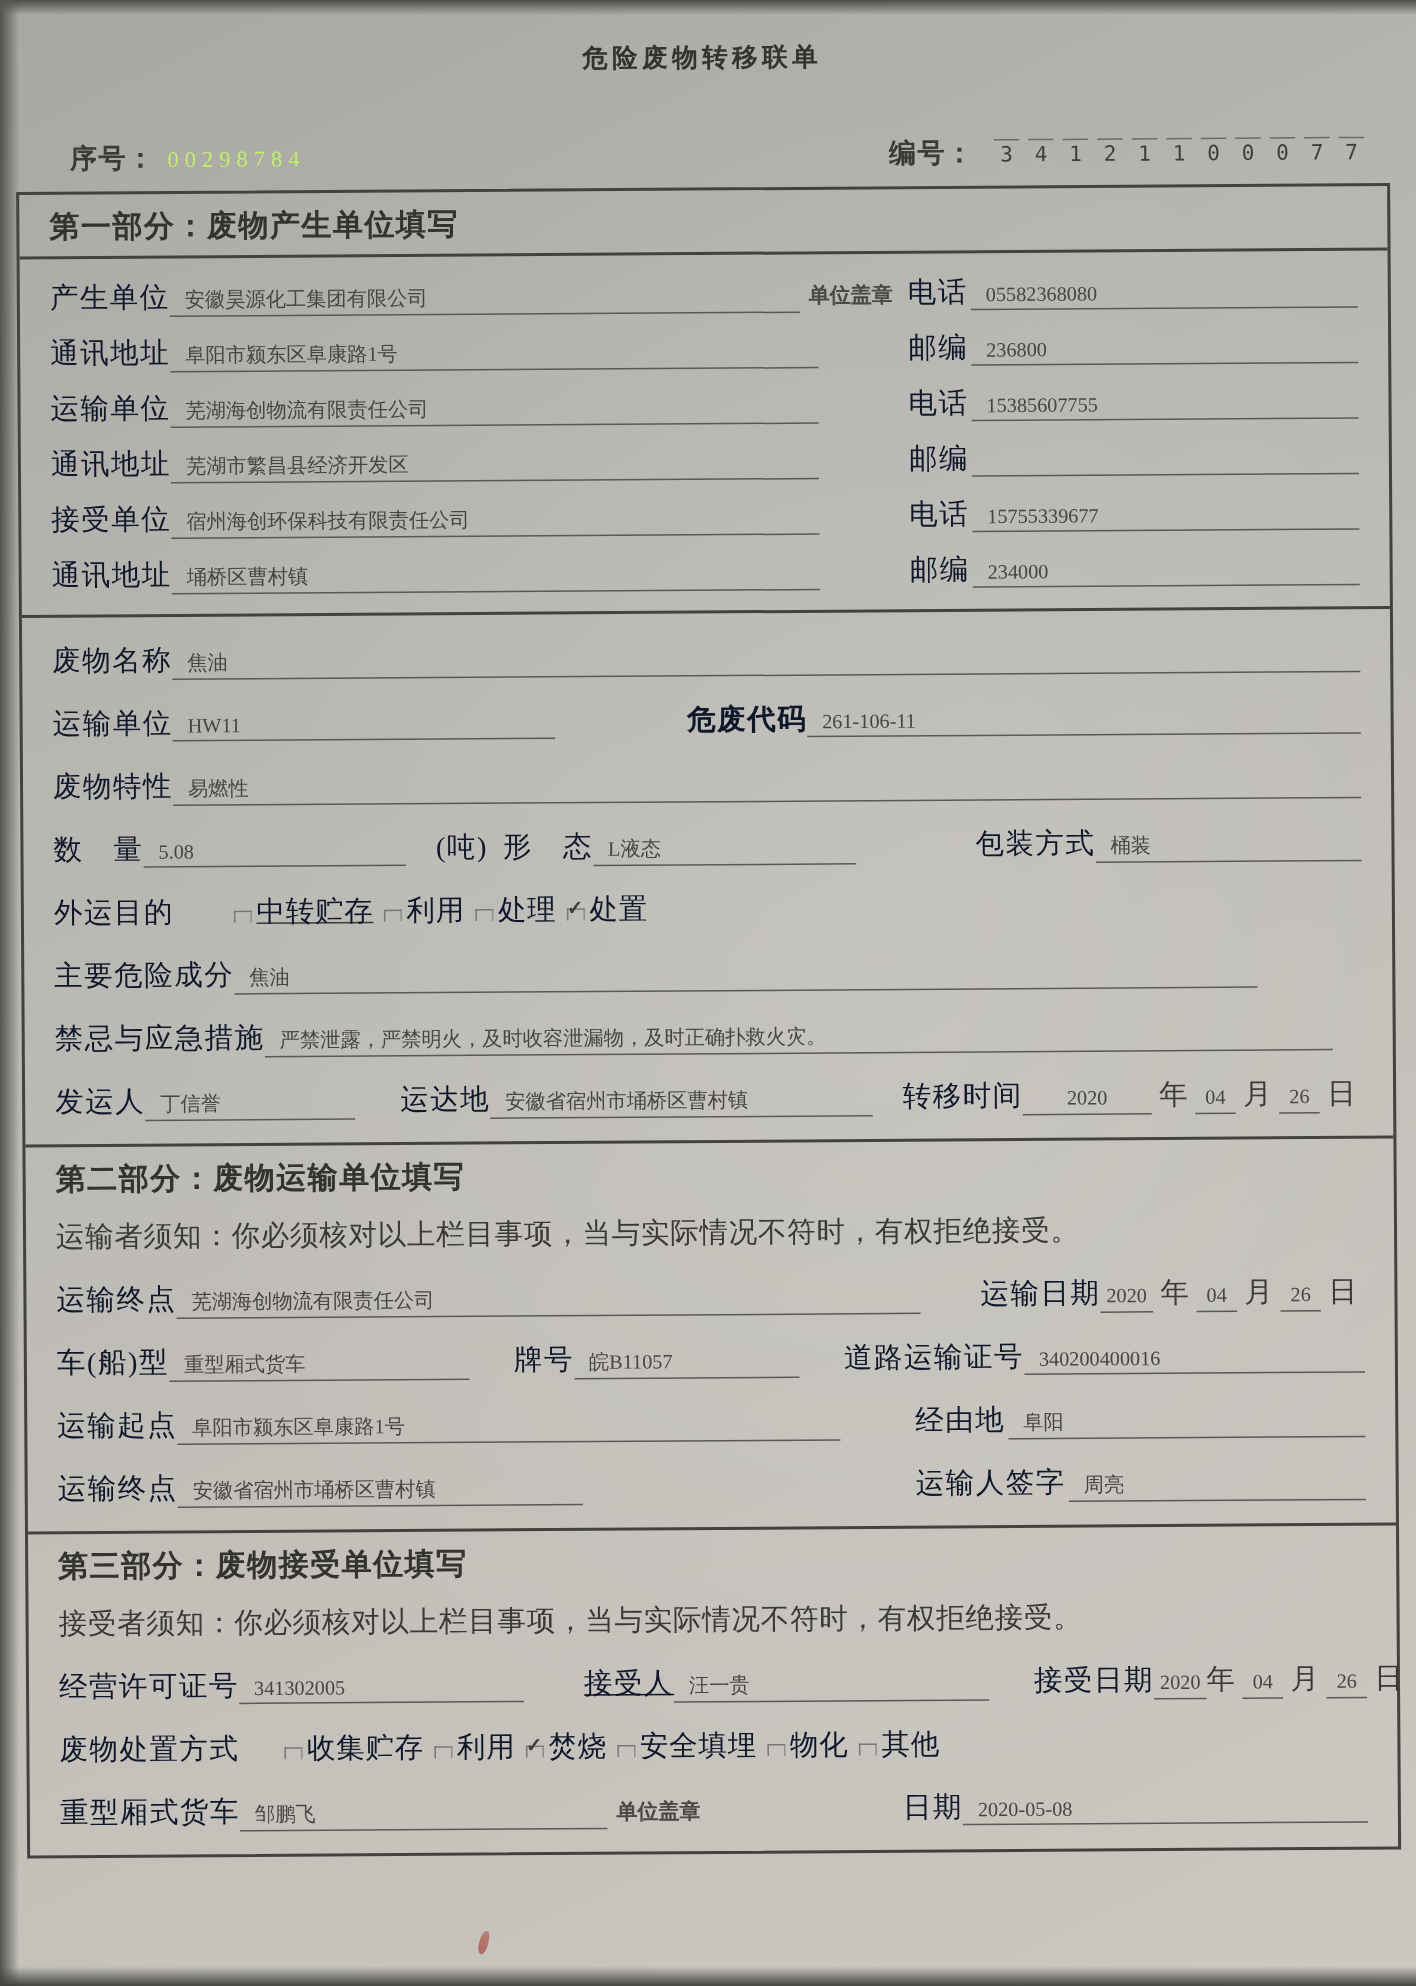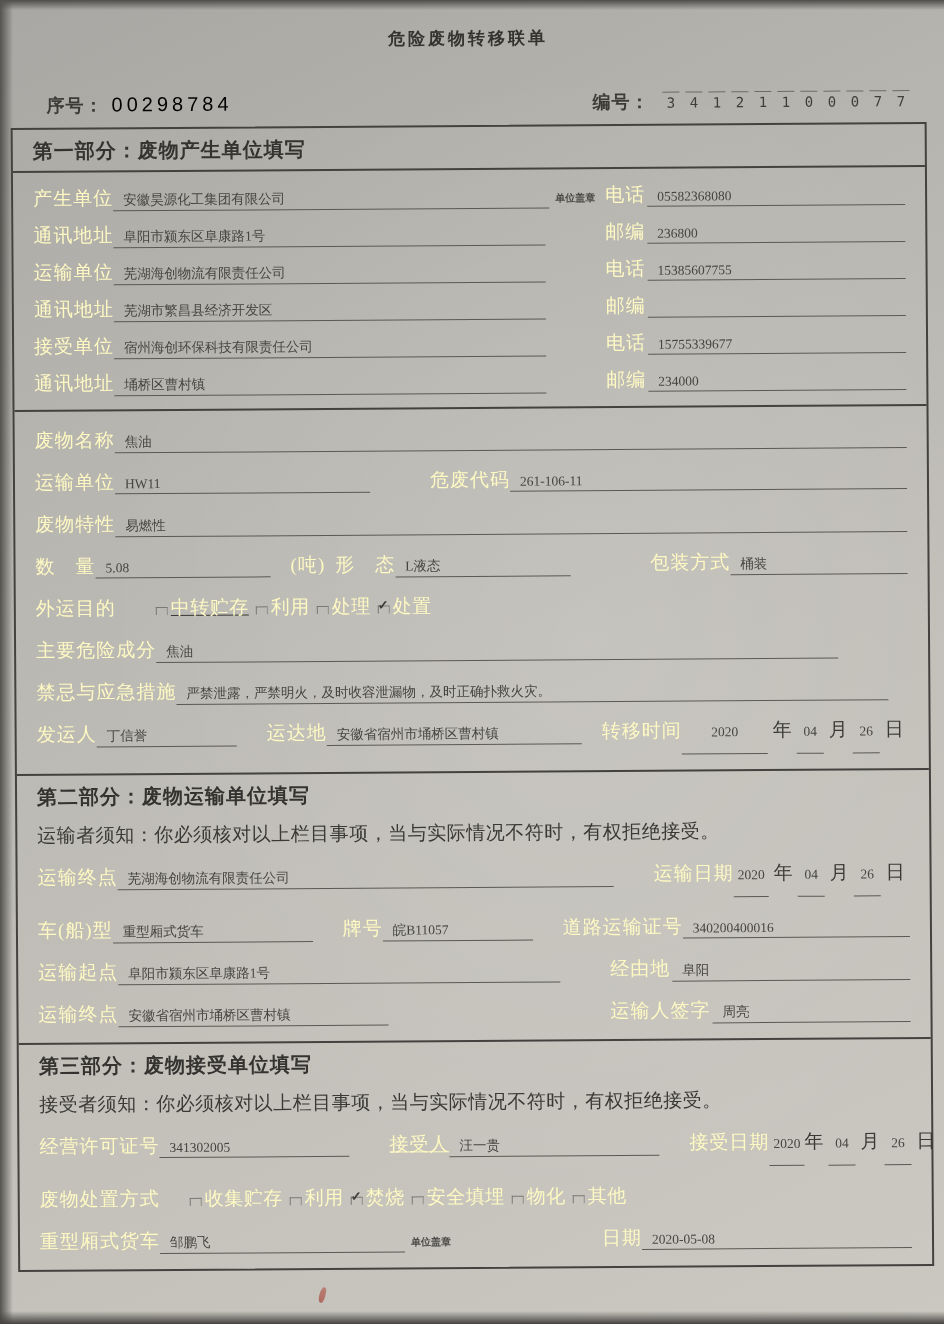--- a/index.html
+++ b/index.html
@@ -29,22 +29,22 @@
   .title {
     text-align:center; margin-top:27px;
     font-size:17px; font-weight:bold; letter-spacing:3px; color:#343330;
   }
   .meta-row {
     display:flex; align-items:baseline;
     margin:41px 28px 10px 30px;
   }
   .meta-lbl { font-size:18px; font-weight:600; letter-spacing:1px; color:#3c3b37; white-space:nowrap;margin-left:20px; }
   .serial-val {
-    font-family:Liberation Sans, sans-serif;
-    font-size:20px; letter-spacing:4px; margin-left:8px; color:#000000;
+    font-family:Liberation Serif, serif;
+    font-size:15px; letter-spacing:4px; margin-left:8px; color:#bef264;
   }
   .code-group { margin-left:auto; display:flex; align-items:baseline; }
   .code-digits { display:flex; margin-left:10px; }
   .code-digit {
     font-family:"DejaVu Sans Mono",monospace;
     font-size:14px; width:17px; text-align:center; margin:0 3px;
     border-top:1.5px solid #6d6b66; padding-top:2px; color:#3f3e3a;
   }
   .form {
     margin:2px 14px 0 14px;
@@ -54,54 +54,54 @@
   .sec { padding-bottom:15px; }
   .sec + .sec { border-top:2.5px solid #44423e; }
   .sec-h {
     font-size:20px; font-weight:bold; letter-spacing:1px; color:#343330;
     padding:8px 0 6px 20px;
   }
   .sec1 .sec-h { border-bottom:2px solid #44423e; }
   .notice { font-size:19px; letter-spacing:0.5px; padding:6px 18px 0 20px; color:#3a3935; }
   .row { display:flex; align-items:baseline; padding:0 20px; margin-top:11px; }
   .row.waste { margin-top:16px; }
-  .lbl { font-size:19px; letter-spacing:1px; white-space:nowrap; color:#fef9c3; font-weight:500; }
+  .lbl { font-size:19px; letter-spacing:1px; white-space:nowrap; color:#0f172a; font-weight:500; }
   .val {
     border-bottom:1.6px solid #5b5953;
     font-size:13.5px; color:#474540;
     padding:3px 6px 1px 10px; white-space:nowrap; overflow:hidden;
   }
   .val:empty::before { content:"\00a0"; }
   .fill { flex:1 1 auto; }
-  .seal-note { font-size:10px; color:#4a4945; margin:0 10px 0 6px; white-space:nowrap; font-weight:bold; }
+  .seal-note { font-size:14px; color:#4a4945; margin:0 10px 0 6px; white-space:nowrap; font-weight:bold; }
   .rcol { width:300px; flex:0 0 300px; display:flex; align-items:baseline; }
   .rcol .lbl { margin-right:2px;text-align:right; }
   .gap10 { margin-left:10px; } .gap20 { margin-left:20px; } .gap30 { margin-left:30px; }
-  .gap40 { margin-left:40px;text-decoration:underline; } .gap60 { margin-left:60px; } .gap80 { margin-left:80px; }
+  .gap40 { margin-left:40px;text-decoration:underline; } .gap60 { margin-left:88px;font-weight:bold; } .gap80 { margin-left:80px; }
   .w140 { flex:0 0 140px; } .w150 { flex:0 0 150px; } .w170 { flex:0 0 175px; }
   .w190 { flex:0 0 190px; } .w200 { flex:0 0 200px; } .w210 { flex:0 0 210px; }
   .w250 { flex:0 0 255px; } .w270 { flex:0 0 270px; }
   .opt { display:flex; align-items:baseline; margin-right:7px; }
   .cb {
     position:relative; display:inline-block;
     width:12px; height:8px; flex:0 0 12px;
     border-top:1.5px solid #7a7873;
     border-left:1.5px solid #7a7873;
     border-right:1px solid #908e88;
     margin-right:3px; top:0; align-self:center; margin-top:6px;
   }
   .cb.checked::after {
     content:"✓"; position:absolute; left:-1px; top:-9px;
     font-size:13px; font-weight:bold; color:#3e3d39;
   }
   .opt .lbl { letter-spacing:0.5px; }
   .date { display:flex; align-items:baseline; }
   .dval {
     border-bottom:1.6px solid #5b5953; font-size:13.5px; color:#474540;
-    text-align:center; padding:3px 4px 13px 4px; min-width:34px; white-space:nowrap;
+    text-align:center; padding:3px 4px 2px 4px; min-width:34px; white-space:nowrap;
   }
   .dval.sm { min-width:27px; }
   .dlbl { font-size:19px; margin:0 5px; white-space:nowrap; }
   .subdivider { border-top:2px solid #44423e; margin-top:13px; }
   .red-mark {
     position:absolute; left:315px; top:1286px; width:6px; height:16px;
     background:linear-gradient(15deg,#a54c42,#b86a5d);
     border-radius:60% 40% 50% 50%; transform:rotate(14deg); opacity:0.75;
   }
 </style>

